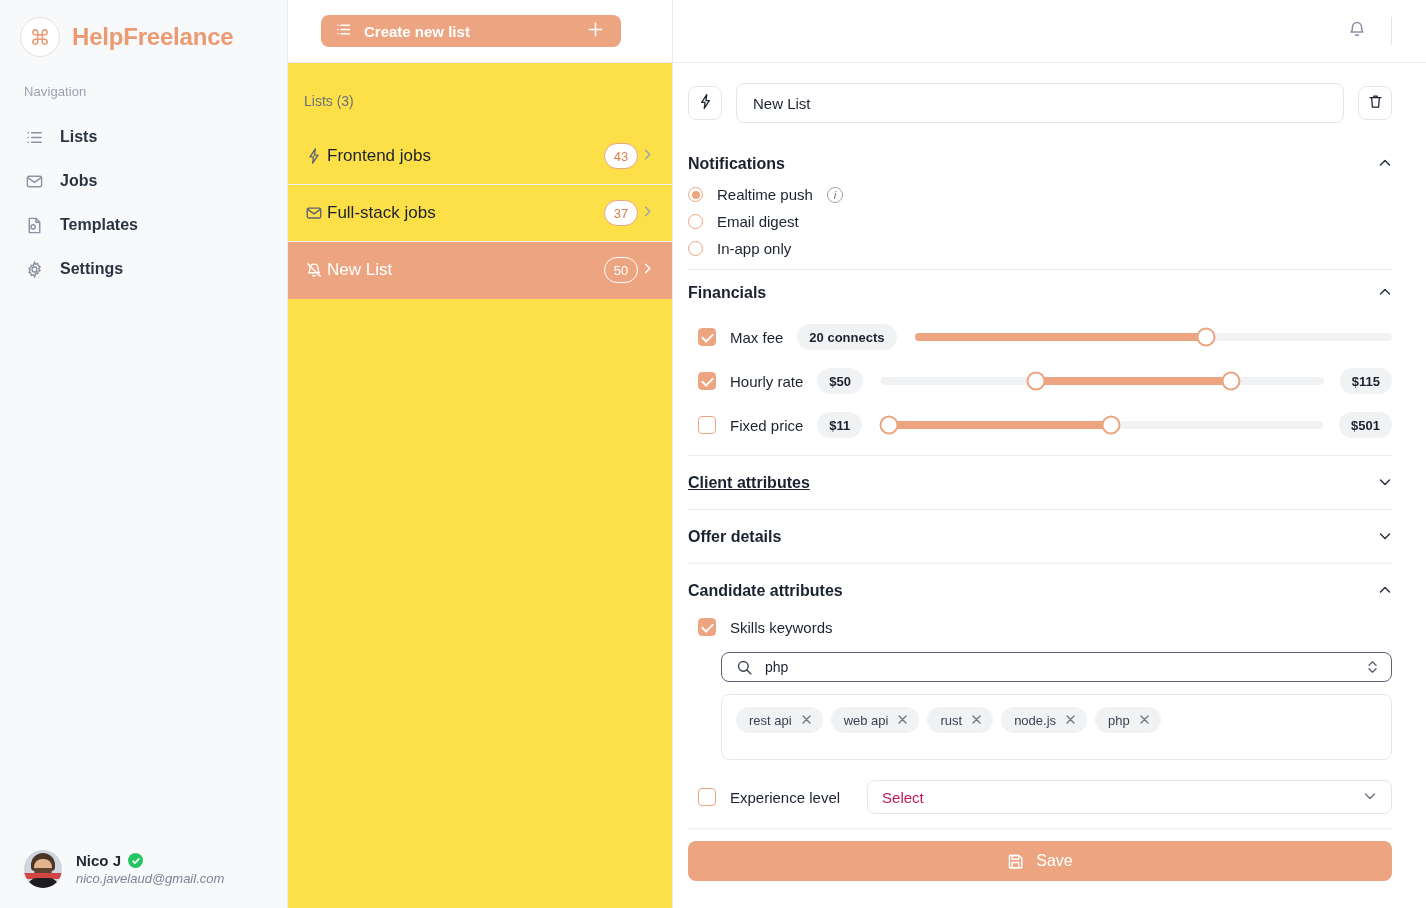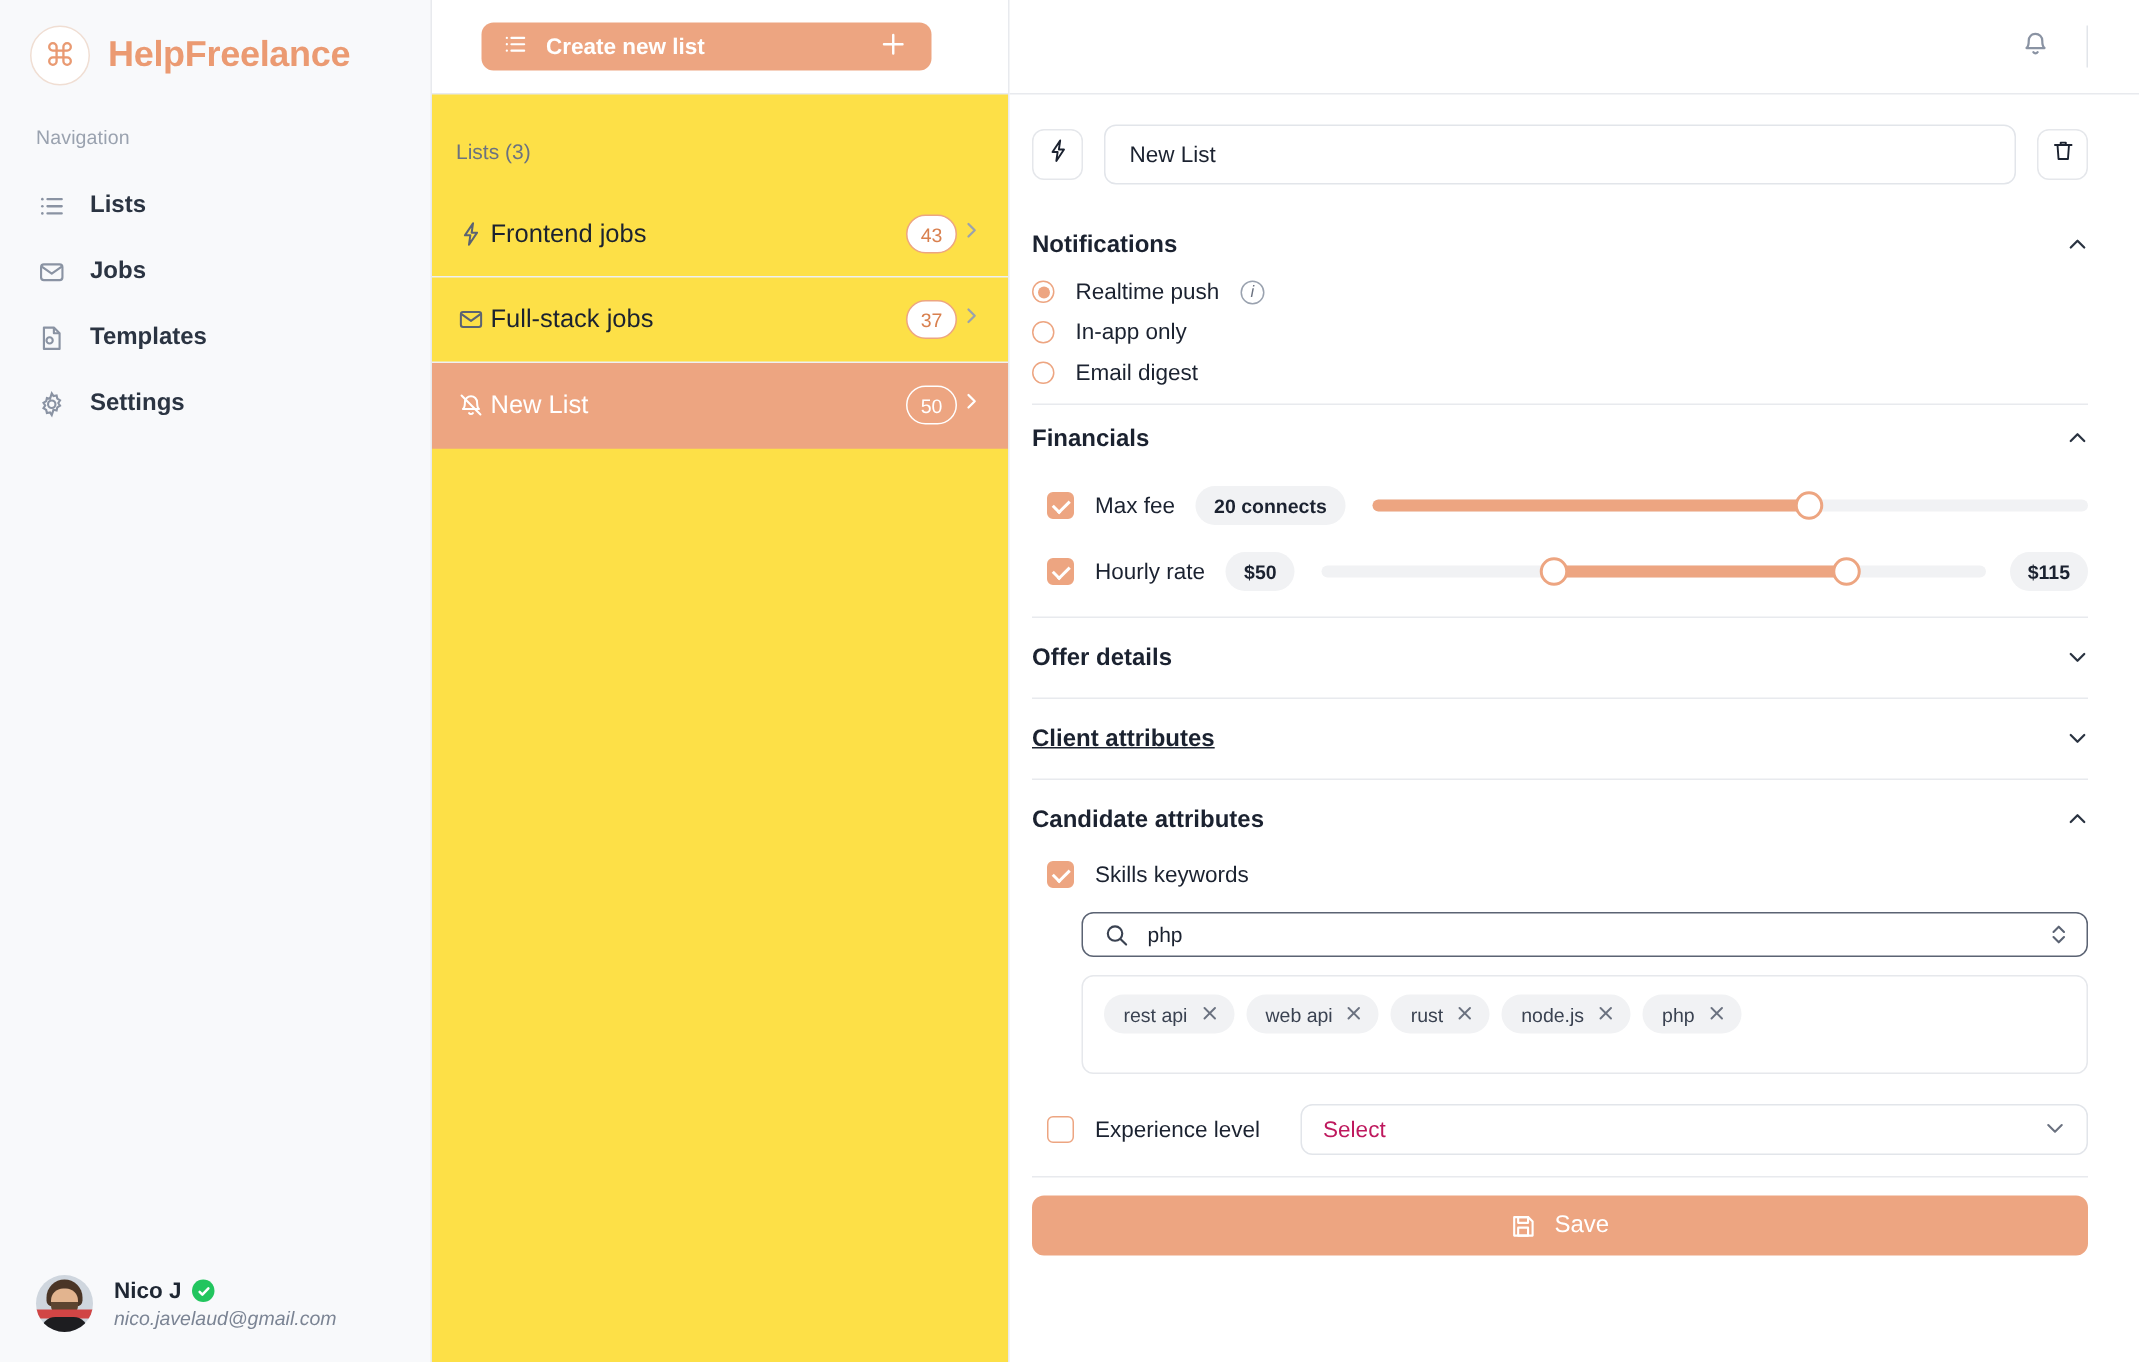--- a/index.html
+++ b/index.html
@@ -376,25 +376,25 @@
           </span>
         </div>
         <div class="notif-opts">
           <div class="opt">
             <span class="radio on"></span>
             <span class="opt-label">Realtime push</span>
             <span class="info-i">i</span>
           </div>
           <div class="opt">
             <span class="radio"></span>
-            <span class="opt-label">In-app only</span>
+            <span class="opt-label">Email digest</span>
           </div>
           <div class="opt">
             <span class="radio"></span>
-            <span class="opt-label">Email digest</span>
+            <span class="opt-label">In-app only</span>
           </div>
         </div>
       </div>
 
       <div class="section">
         <div class="section-head">
           <span class="section-title">Financials</span>
           <span class="chev">
             <svg width="14" height="14" viewBox="0 0 14 14" fill="none" stroke="currentColor" stroke-width="1.5" stroke-linecap="round" stroke-linejoin="round">
                 <path d="M2.5 9L7 4.5 11.5 9"></path>
@@ -423,38 +423,51 @@
             <span style="flex:1; margin:0 16px 0 18px;">
               <span class="slider" style="display:block;">
                 <span class="fill" style="left:35%; width:44%;"></span>
                 <span class="knob" style="left:35%;"></span>
                 <span class="knob" style="left:79%;"></span>
               </span>
             </span>
             <span class="pill">$115</span>
           </div>
 
-
+          <div class="fin-row">
+            <span class="cbx"></span>
+            <span class="fin-label">Fixed price</span>
+            <span class="pill" style="margin-left:14px;">$11</span>
+            <span style="flex:1; margin:0 16px 0 18px;">
+              <span class="slider" style="display:block;">
+                <span class="fill" style="left:2%; width:50%;"></span>
+                <span class="knob" style="left:2%;"></span>
+                <span class="knob" style="left:52%;"></span>
+              </span>
+            </span>
+            <span class="pill">$501</span>
+          </div>
+
+        </div>
+      </div>
+
+      <div class="section">
+        <div class="section-head" style="padding:18px 0 17px 0;">
+          <span class="section-title underline">Client attributes</span>
+          <span class="chev">
+            <svg width="14" height="14" viewBox="0 0 14 14" fill="none" stroke="currentColor" stroke-width="1.5" stroke-linecap="round" stroke-linejoin="round">
+                <path d="M2.5 5L7 9.5 11.5 5"></path>
+              </svg>
+          </span>
         </div>
       </div>
 
       <div class="section">
         <div class="section-head" style="padding:18px 0 17px 0;">
           <span class="section-title">Offer details</span>
-          <span class="chev">
-            <svg width="14" height="14" viewBox="0 0 14 14" fill="none" stroke="currentColor" stroke-width="1.5" stroke-linecap="round" stroke-linejoin="round">
-                <path d="M2.5 5L7 9.5 11.5 5"></path>
-              </svg>
-          </span>
-        </div>
-      </div>
-
-      <div class="section">
-        <div class="section-head" style="padding:18px 0 17px 0;">
-          <span class="section-title underline">Client attributes</span>
           <span class="chev">
             <svg width="14" height="14" viewBox="0 0 14 14" fill="none" stroke="currentColor" stroke-width="1.5" stroke-linecap="round" stroke-linejoin="round">
                 <path d="M2.5 5L7 9.5 11.5 5"></path>
               </svg>
           </span>
         </div>
       </div>
 
       <div class="section">
         <div class="section-head" style="padding:18px 0 14px 0;">

